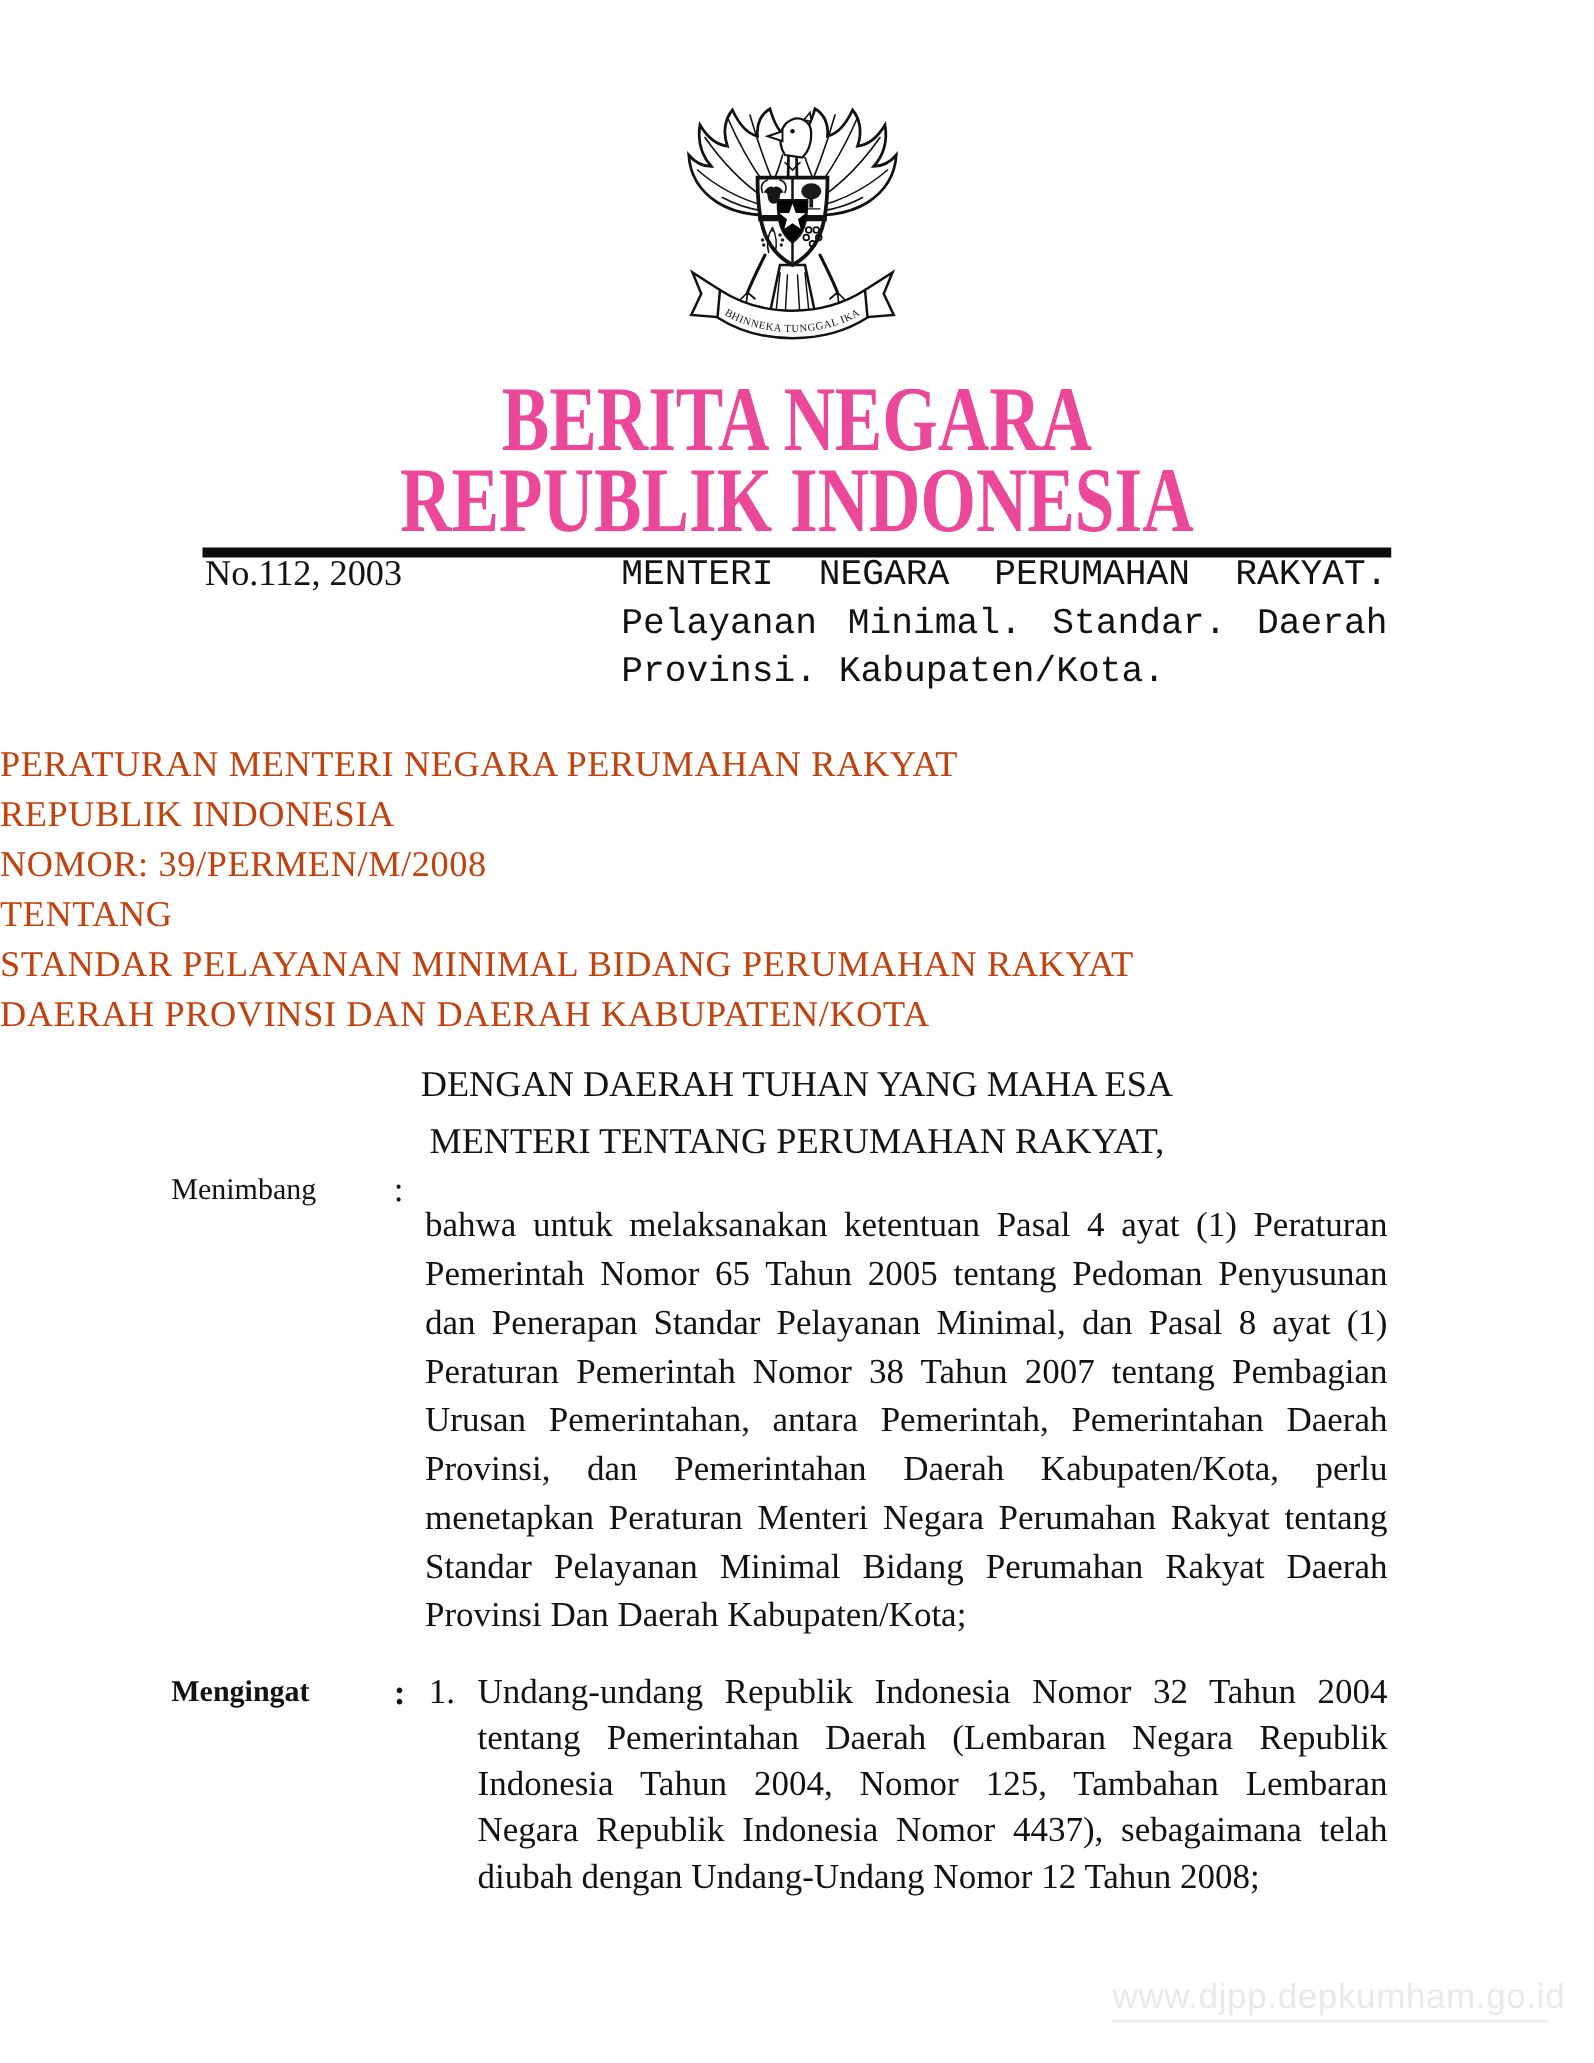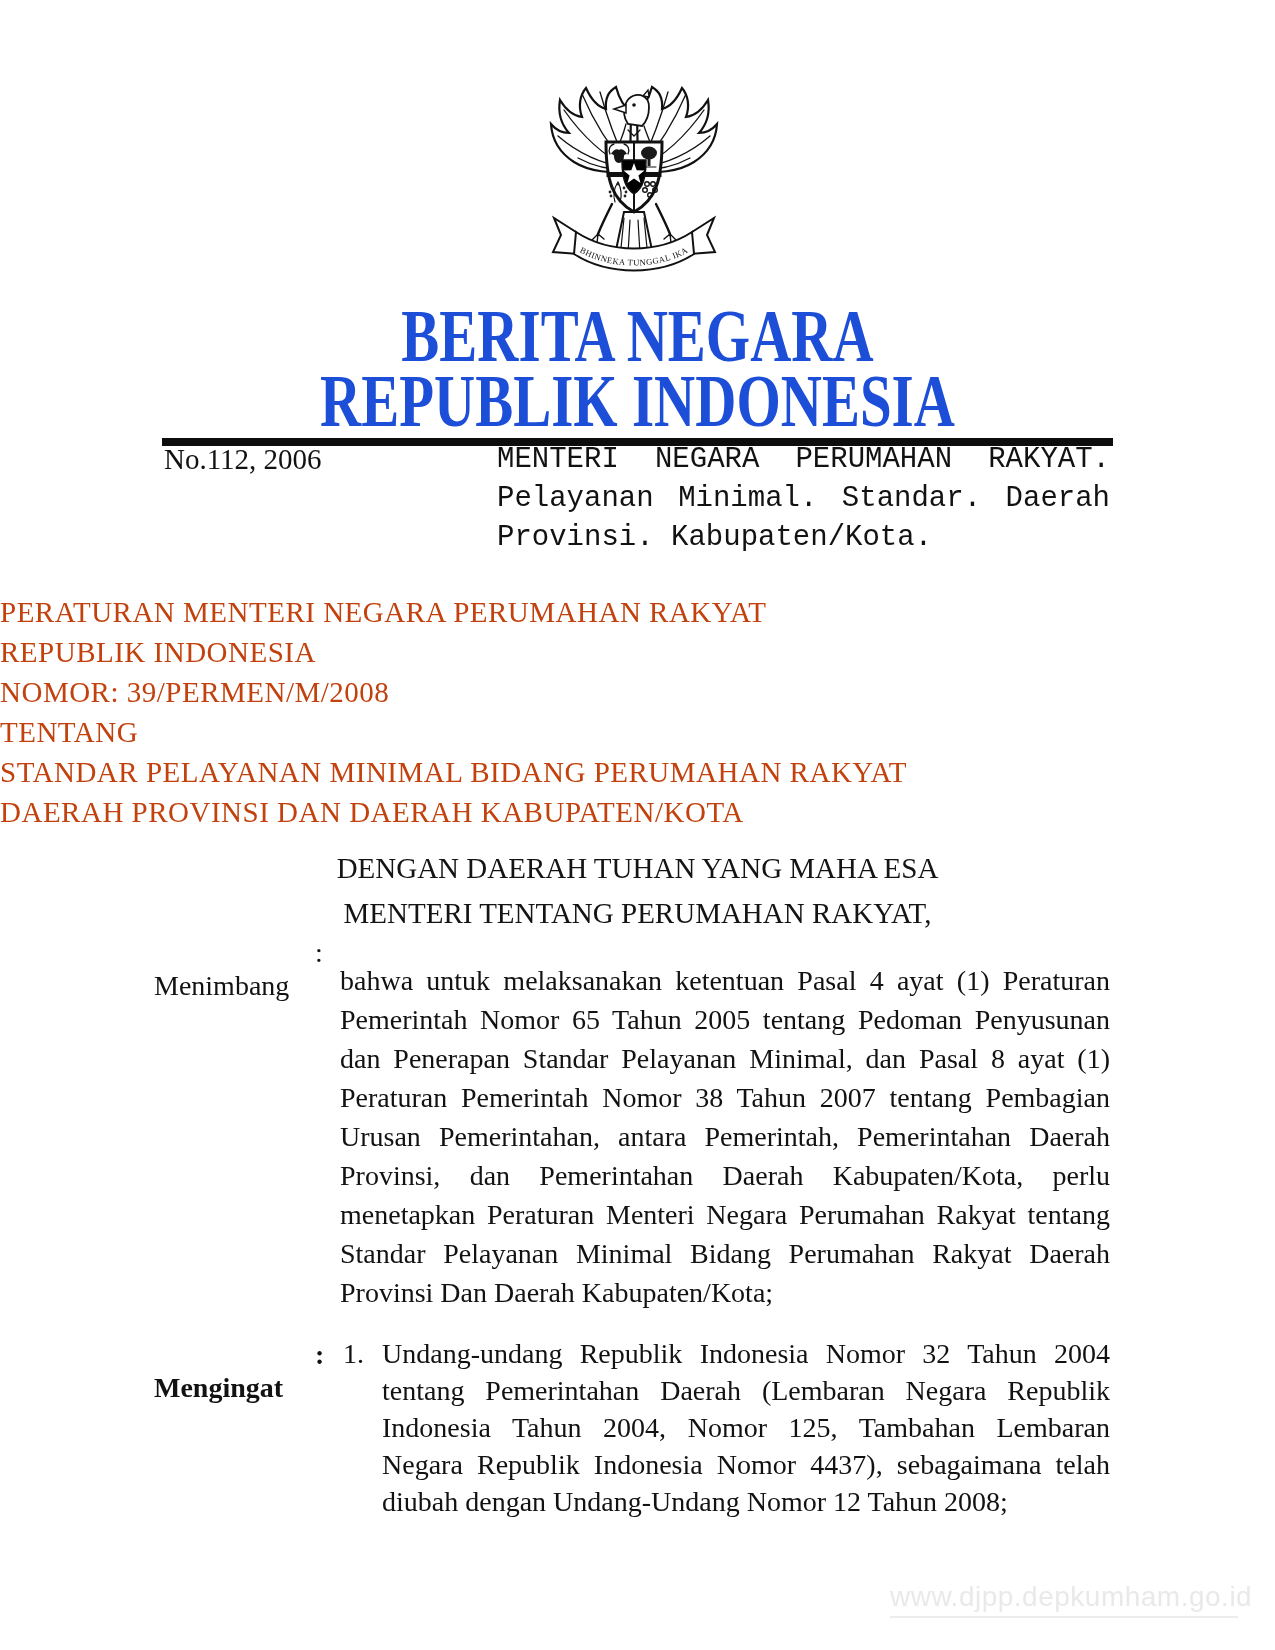--- a/index.html
+++ b/index.html
@@ -8,39 +8,39 @@
     color:#121212; font-family:"Liberation Serif","DejaVu Serif",serif;
     overflow:hidden; margin:0 auto;
   }
 
   
   .emblem { position:absolute; left:548px; top:84px; width:172px; height:202px; }
 
   
   .masthead {
     position:absolute; left:0; top:304px; width:1275px; text-align:center;
-    font-size:74px; font-weight:700; line-height:65px; white-space:nowrap; color:#1d4ed8;
+    font-size:74px; font-weight:700; line-height:65px; white-space:nowrap; color:#ec4899;
   }
   .masthead .mast-line { transform:scaleX(.77); transform-origin:50% 50%; }
 
   .head-rule { position:absolute; left:162px; top:438px; width:951px; height:8px; background:#0d0d0d; }
 
   .issue-no { position:absolute; left:164px; top:440px; font-size:29px; line-height:39px; white-space:nowrap; }
   .abstract  { position:absolute; left:497px; top:440px; width:613px; font-size:29px; line-height:39px; text-align:justify;font-family:Liberation Mono, monospace; }
 
   .title-block {
     position:absolute; left:0; top:592px; width:1275px; text-align:left;
     font-size:29px; line-height:40px; letter-spacing:.5px; color:#c2410c;
   }
   .invocation-block {
     position:absolute; left:0; top:846px; width:1275px; text-align:center;
     font-size:29px; line-height:45px; color:#141414;
   }
 
-  .clause-label { position:absolute; left:154px; font-size:28px; line-height:39px;margin-top:33px; }
+  .clause-label { position:absolute; left:137px; font-size:24px; line-height:39px; }
   .clause-colon { position:absolute; left:315px; font-size:28px; line-height:39px; }
   .lbl-menimbang, .colon-menimbang { top:933px; }
   .lbl-mengingat, .colon-mengingat { top:1335px;font-weight:bold; }
 
   .menimbang-body {
     position:absolute; left:340px; top:933px; width:770px;
     font-size:28px; line-height:39px; text-align:justify;margin-top:28px;
   }
   .mengingat-item {
     position:absolute; left:343px; top:1335px; width:728px; padding-left:39px;
@@ -146,21 +146,21 @@
     </g>
   </svg>
 
   <div class="masthead">
     <div class="mast-line">BERITA NEGARA</div>
     <div class="mast-line">REPUBLIK INDONESIA</div>
   </div>
 
   <div class="head-rule"></div>
 
-  <div class="issue-no">No.112, 2006</div>
+  <div class="issue-no">No.112, 2003</div>
   <div class="abstract">MENTERI NEGARA PERUMAHAN RAKYAT. Pelayanan Minimal. Standar. Daerah Provinsi. Kabupaten/Kota.</div>
 
   <div class="title-block">
     <div>PERATURAN MENTERI NEGARA PERUMAHAN RAKYAT</div>
     <div>REPUBLIK INDONESIA</div>
     <div>NOMOR: 39/PERMEN/M/2008</div>
     <div>TENTANG</div>
     <div>STANDAR PELAYANAN MINIMAL BIDANG PERUMAHAN RAKYAT</div>
     <div>DAERAH PROVINSI DAN DAERAH KABUPATEN/KOTA</div>
   </div>

